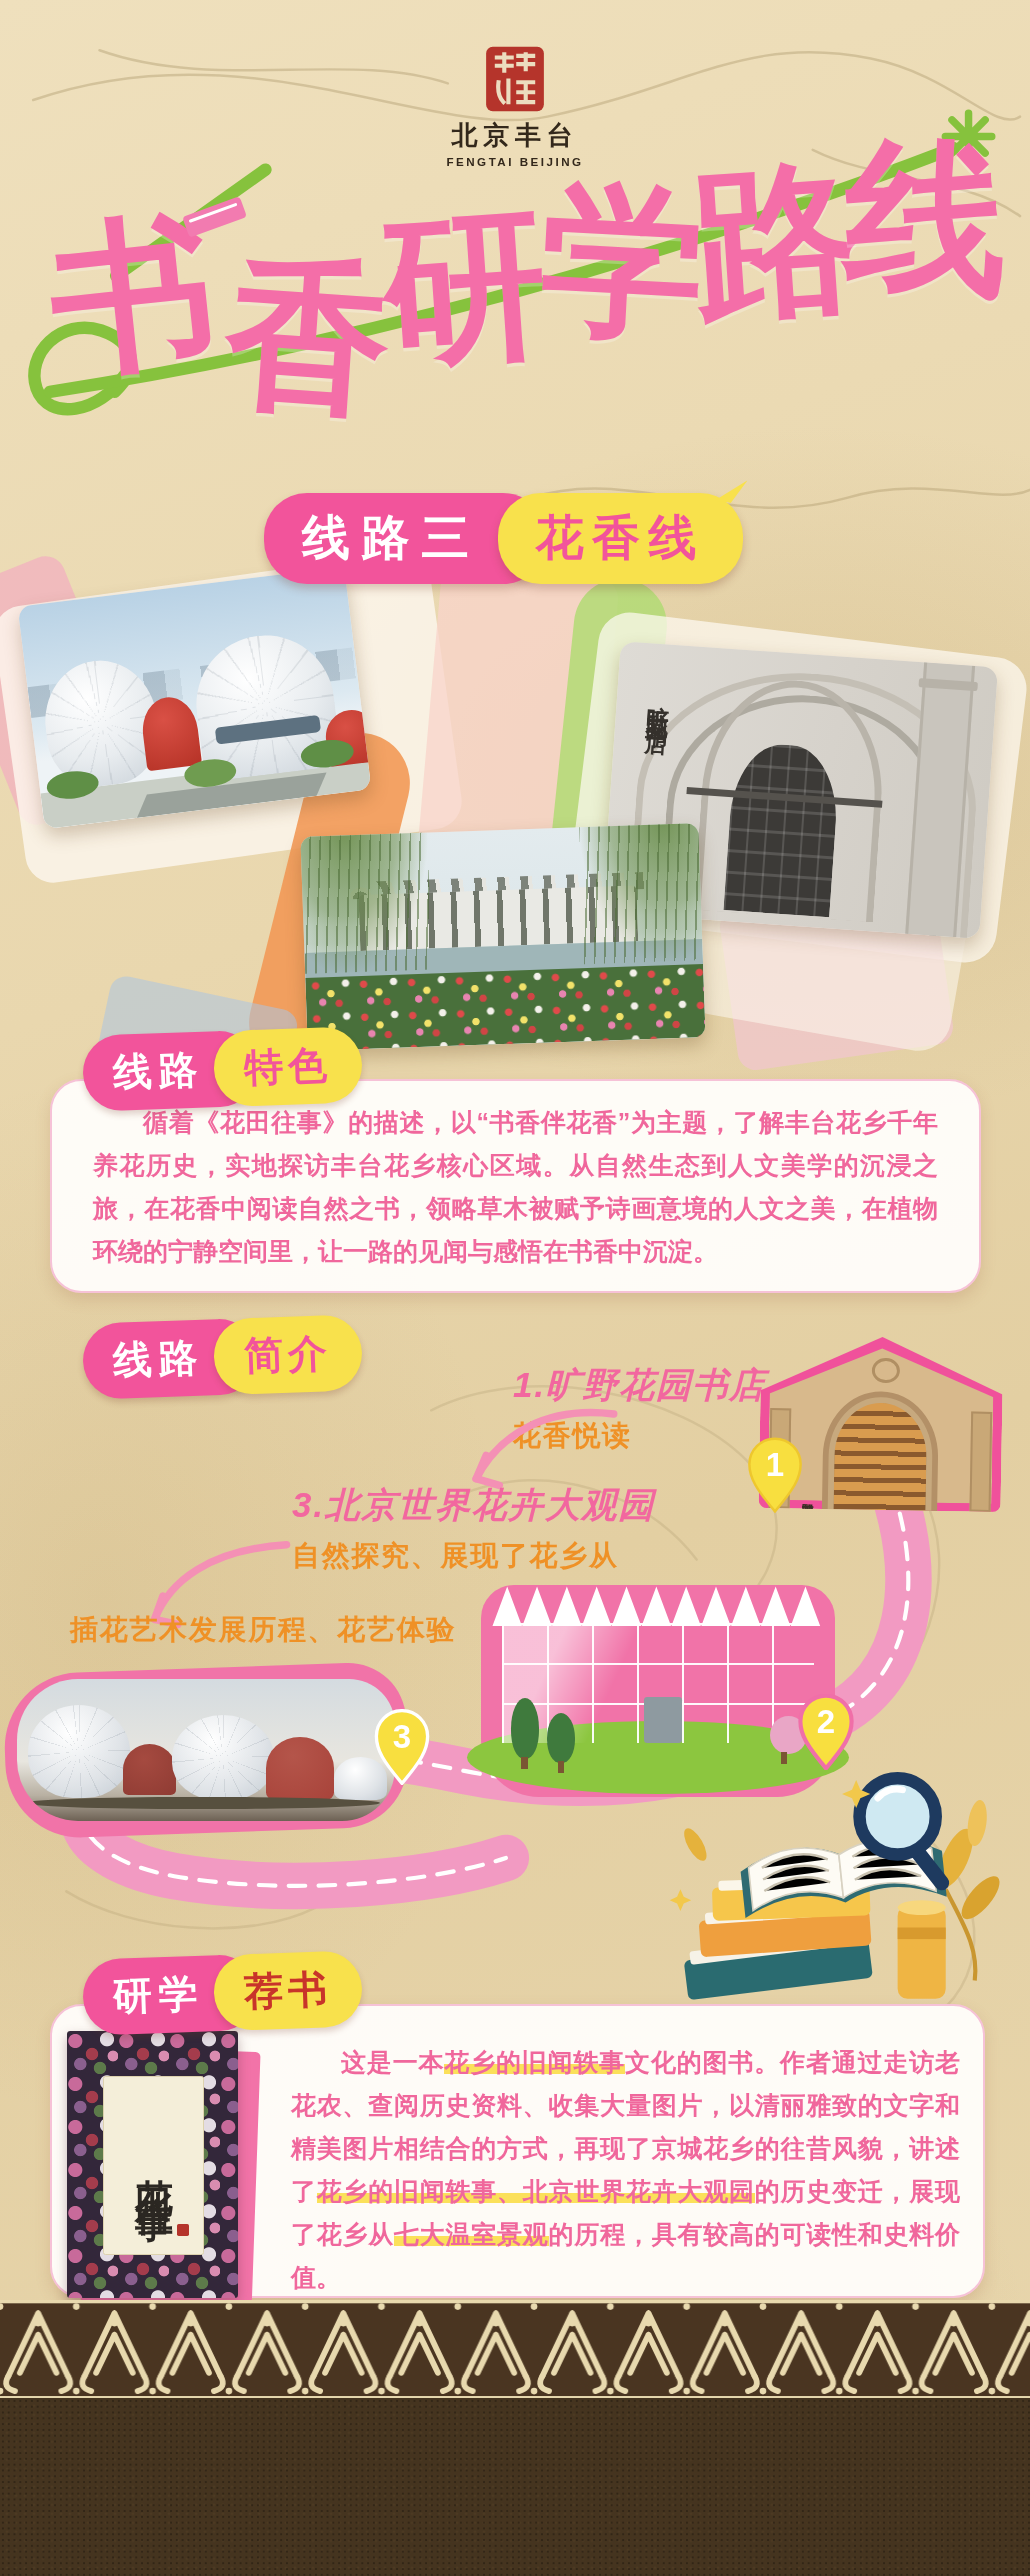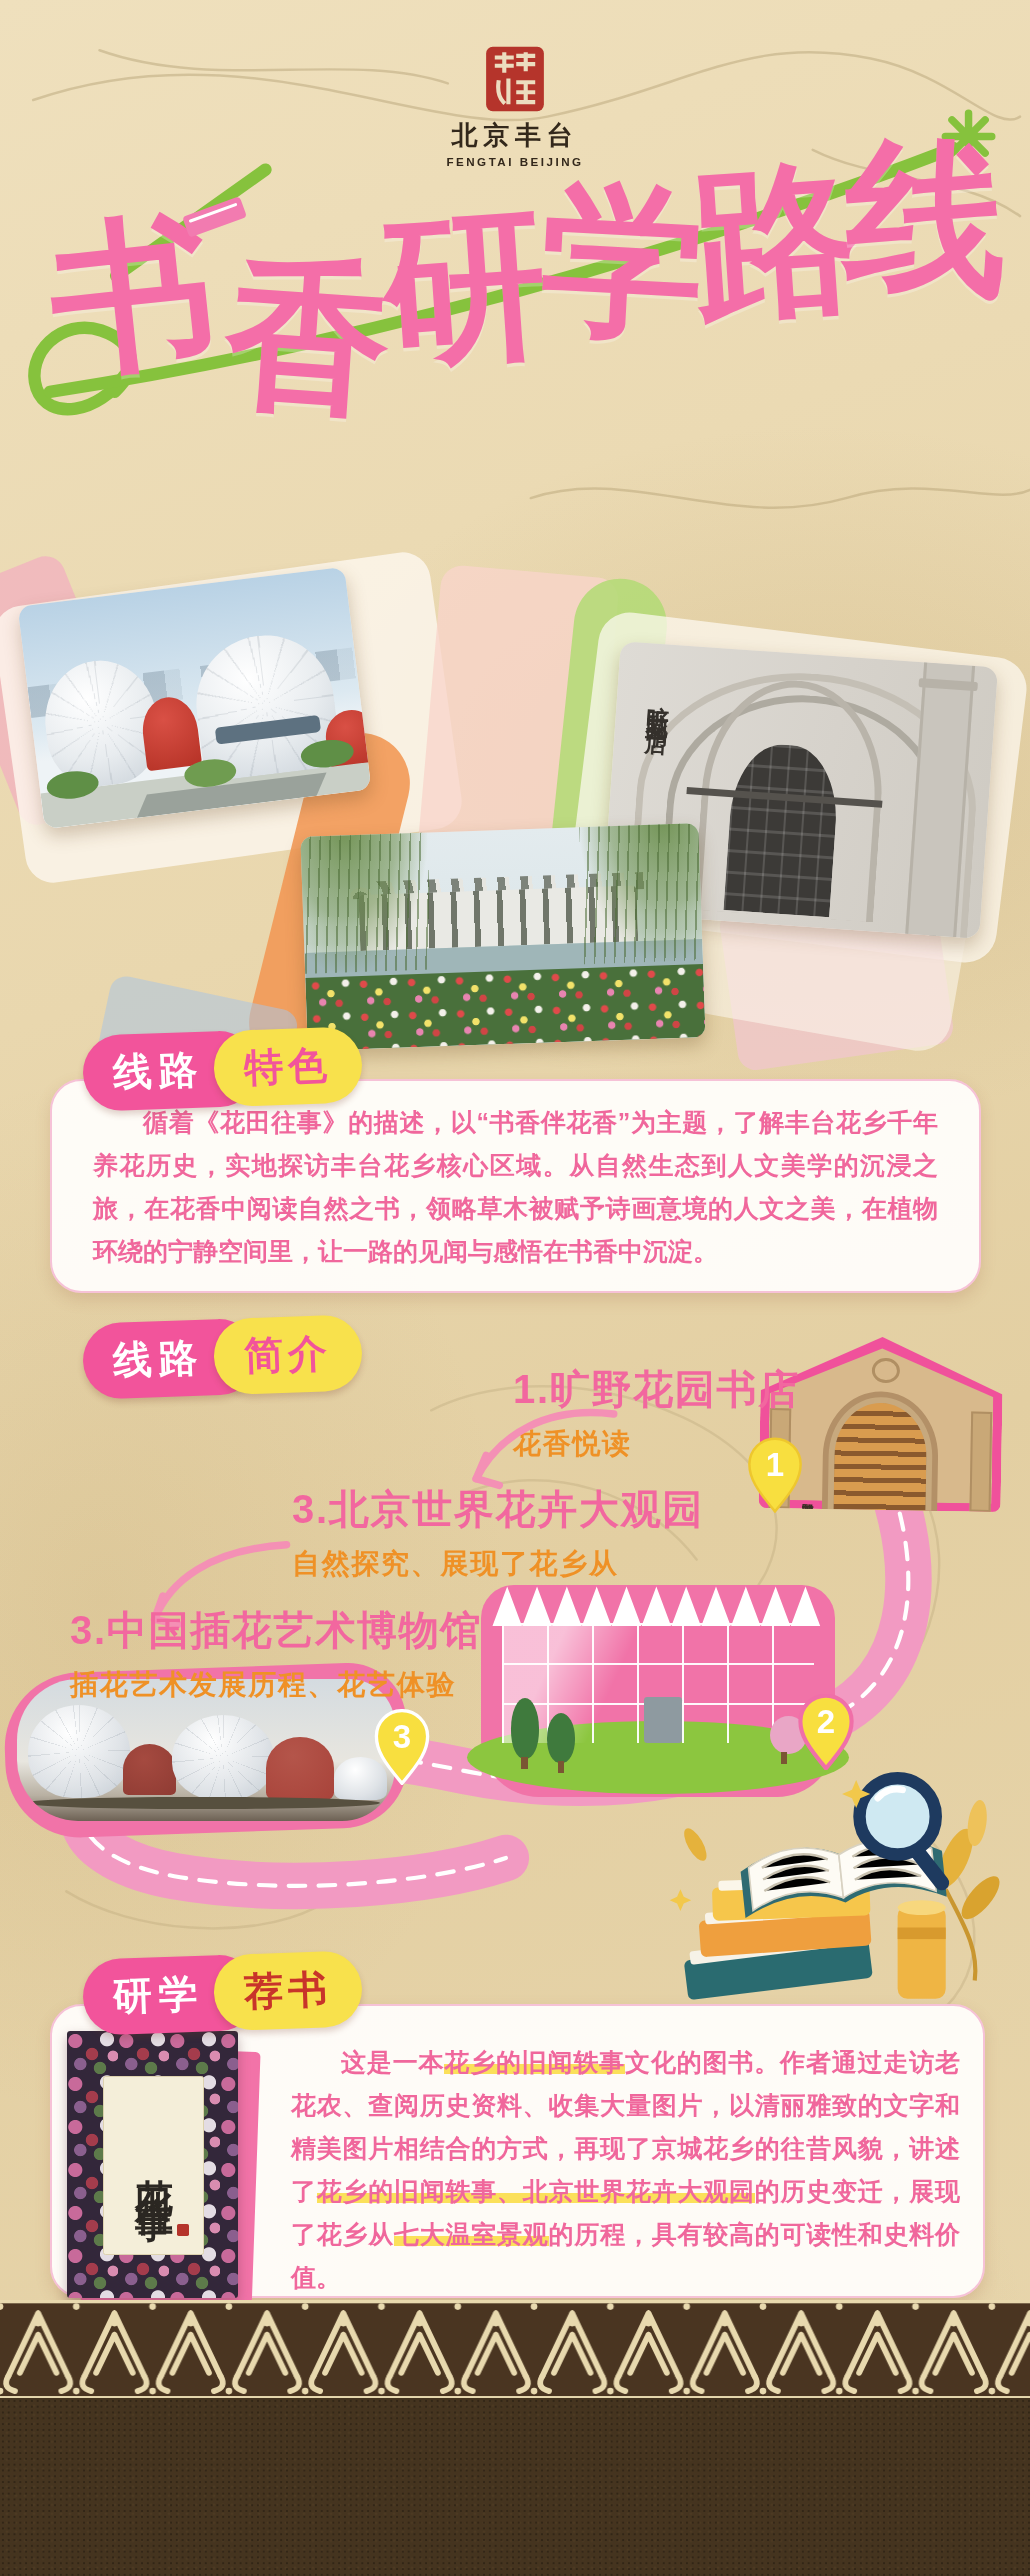--- a/index.html
+++ b/index.html
@@ -146,21 +146,21 @@
   .book-panel{position:absolute;left:21%;top:17%;width:58%;height:66%;background:#f4eed9;border:1.7px solid #ddd2ae;border-radius:2.5px;
     display:flex;align-items:center;justify-content:center;}
   .book-title{writing-mode:vertical-rl;font-size:38px;font-weight:800;color:#2b2722;letter-spacing:8.3px;
     font-family:"Liberation Serif","DejaVu Serif",serif;}
   .book-seal{position:absolute;right:14%;bottom:10%;width:12.4px;height:12.4px;background:#b5342b;border-radius:1.7px;}
 
   
   .map{position:absolute;left:0;top:1319px;width:1030px;height:597px;z-index:3;}
   .road{position:absolute;left:0;top:0;z-index:1;}
   .stop-label{position:absolute;z-index:5;}
-  .stop-title{font-size:40px;font-weight:800;color:#f2679f;letter-spacing:1.7px;}
+  .stop-title{font-size:35px;font-weight:800;color:#f2679f;letter-spacing:1.7px;font-style:italic;}
   .stop-sub{font-size:28px;font-weight:800;color:#ef9126;margin-top:8.3px;letter-spacing:1.7px;}
   .arrow-svg{position:absolute;z-index:5;}
   .pin{position:absolute;width:60px;height:76px;z-index:6;}
   
   .building{position:absolute;left:760px;top:18px;width:242px;height:173px;z-index:4;transform:rotate(1deg);
     background:#f0519b;clip-path:polygon(0 32%,50% 0,100% 32%,100% 100%,0 100%);border-radius:8.3px;}
   .building .inner{position:absolute;left:9px;top:8.3px;right:9px;bottom:8.3px;background:#d8b98c;
     clip-path:polygon(0 32%,50% 2%,100% 32%,100% 100%,0 100%);}
   .building .win{position:absolute;left:46%;top:12%;width:9%;height:11%;border:3.3px solid #b08f63;border-radius:50%;}
   .building .colL,.building .colR{position:absolute;bottom:0;width:9%;height:58%;background:#c9a877;border:2.5px solid #b08f63;box-sizing:border-box;}
@@ -258,20 +258,24 @@
     <div class="title-chars">
         <span class="tchar tchar-0">书</span>
         <span class="tchar tchar-1">香</span>
         <span class="tchar tchar-2">研</span>
         <span class="tchar tchar-3">学</span>
         <span class="tchar tchar-4">路</span>
         <span class="tchar tchar-5">线</span>
       </div>
   </div>
 
+  <div class="route-banner">
+    <span class="rb-left">线路三</span>
+    <span class="rb-right">花香线</span>
+  </div>
 
   <div class="collage">
     <div class="sheet s2"></div>
     <div class="sheet s1"></div>
     <div class="sheet s3"></div>
     <div class="sheet s4"></div>
     <div class="sheet s5"></div>
     <div class="sheet s6"></div>
     <div class="sheet s7"></div>
     <div class="sheet s8"></div>
@@ -367,21 +371,20 @@
       <div class="tree t1"></div>
       <div class="tree t2"></div>
       <div class="tree pinktree"></div>
     </div>
     <svg class="pin" style="left:796px;top:375px;" viewBox="0 0 72 92">
       <path d="M36,90 C14,64 5,50 5,33 A31,31 0 1 1 67,33 C67,50 58,64 36,90 Z" fill="#f8df3f" stroke="#f06fa8" stroke-width="5"></path>
       <text x="36" y="47" text-anchor="middle" font-size="40" font-weight="bold" fill="#ffffff">2</text>
     </svg>
 
     <div class="stop-label" style="left:70px;top:284px;">
-      <div class="stop-title">3.中国插花艺术博物馆</div>
       <div class="stop-sub">插花艺术发展历程、花艺体验</div>
     </div>
     <div class="domes">
       <div class="blob"></div>
       <div class="pic">
         <div class="dome w1" style="background:repeating-conic-gradient(rgba(140,150,160,.22) 0 1.5deg,transparent 1.5deg 22deg),radial-gradient(circle at 40% 30%,#ffffff,#dfe3e7 60%,#c2cad2);"></div>
         <div class="dome r1"></div>
         <div class="dome w2" style="background:repeating-conic-gradient(rgba(140,150,160,.22) 0 1.5deg,transparent 1.5deg 22deg),radial-gradient(circle at 40% 30%,#ffffff,#dfe3e7 60%,#c2cad2);"></div>
         <div class="dome r2"></div>
         <div class="dome w3" style="background:radial-gradient(circle at 40% 30%,#ffffff,#dfe3e7 60%,#c2cad2);"></div>

